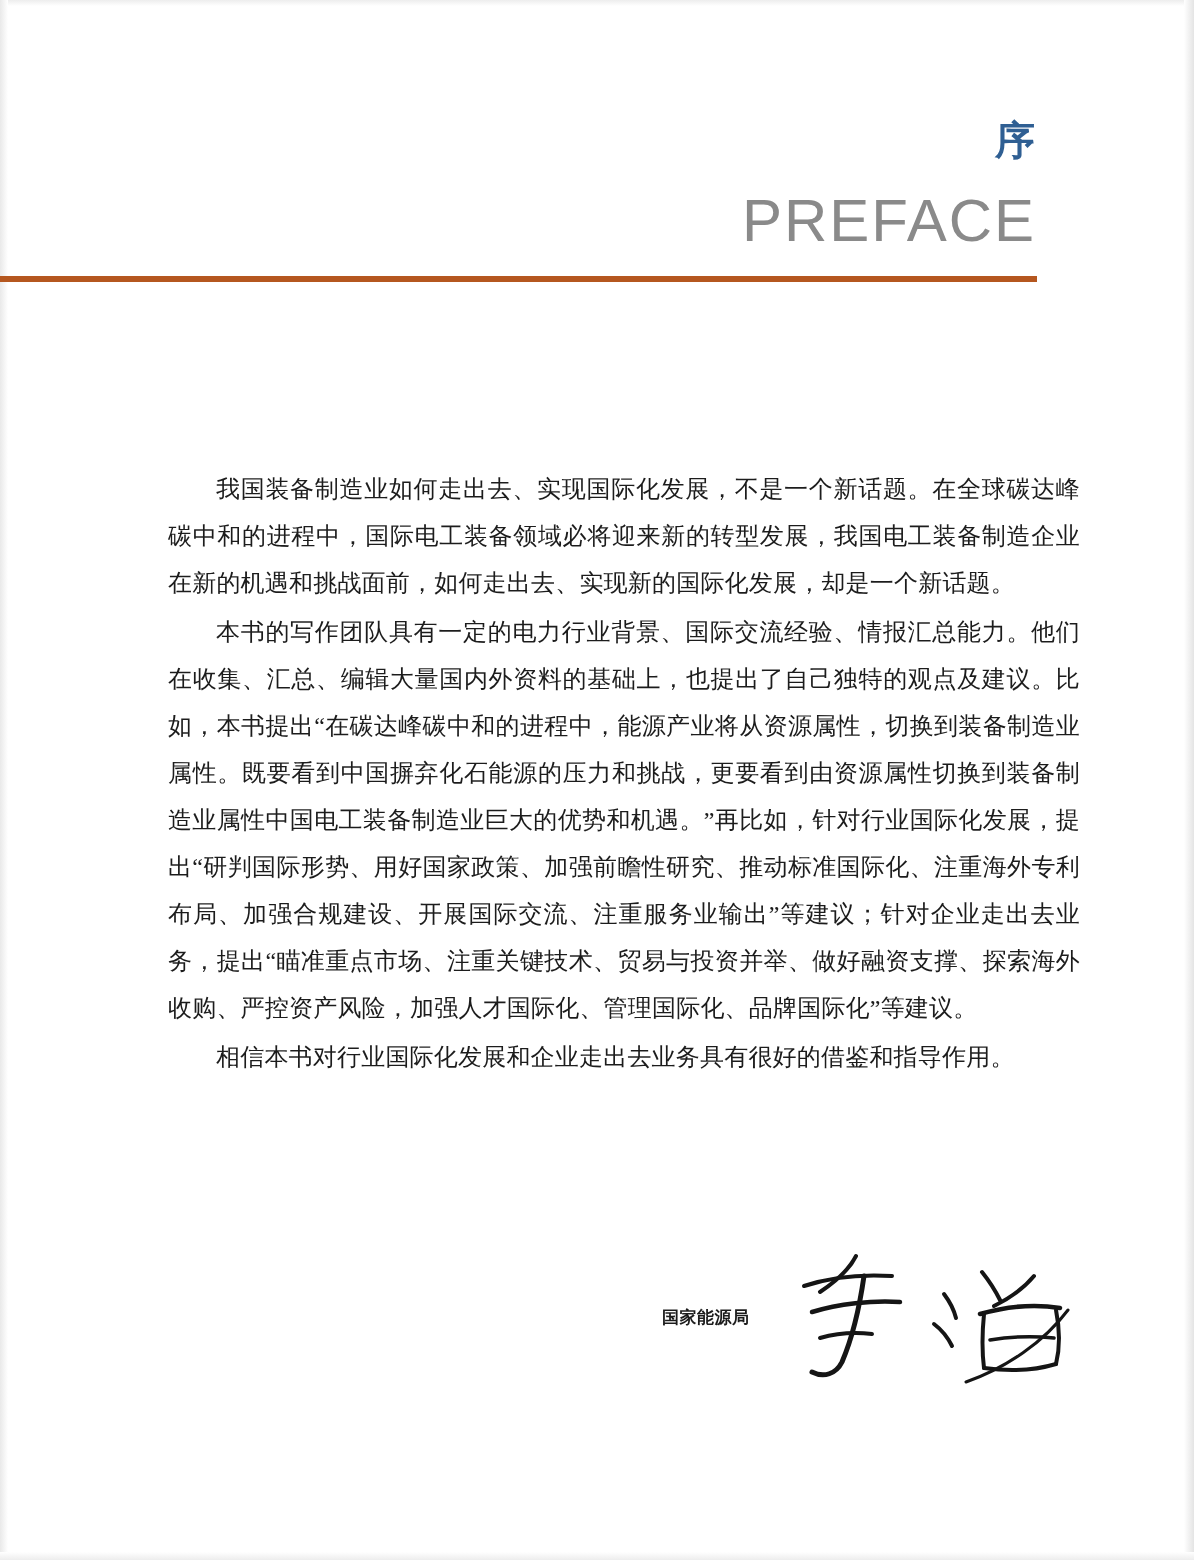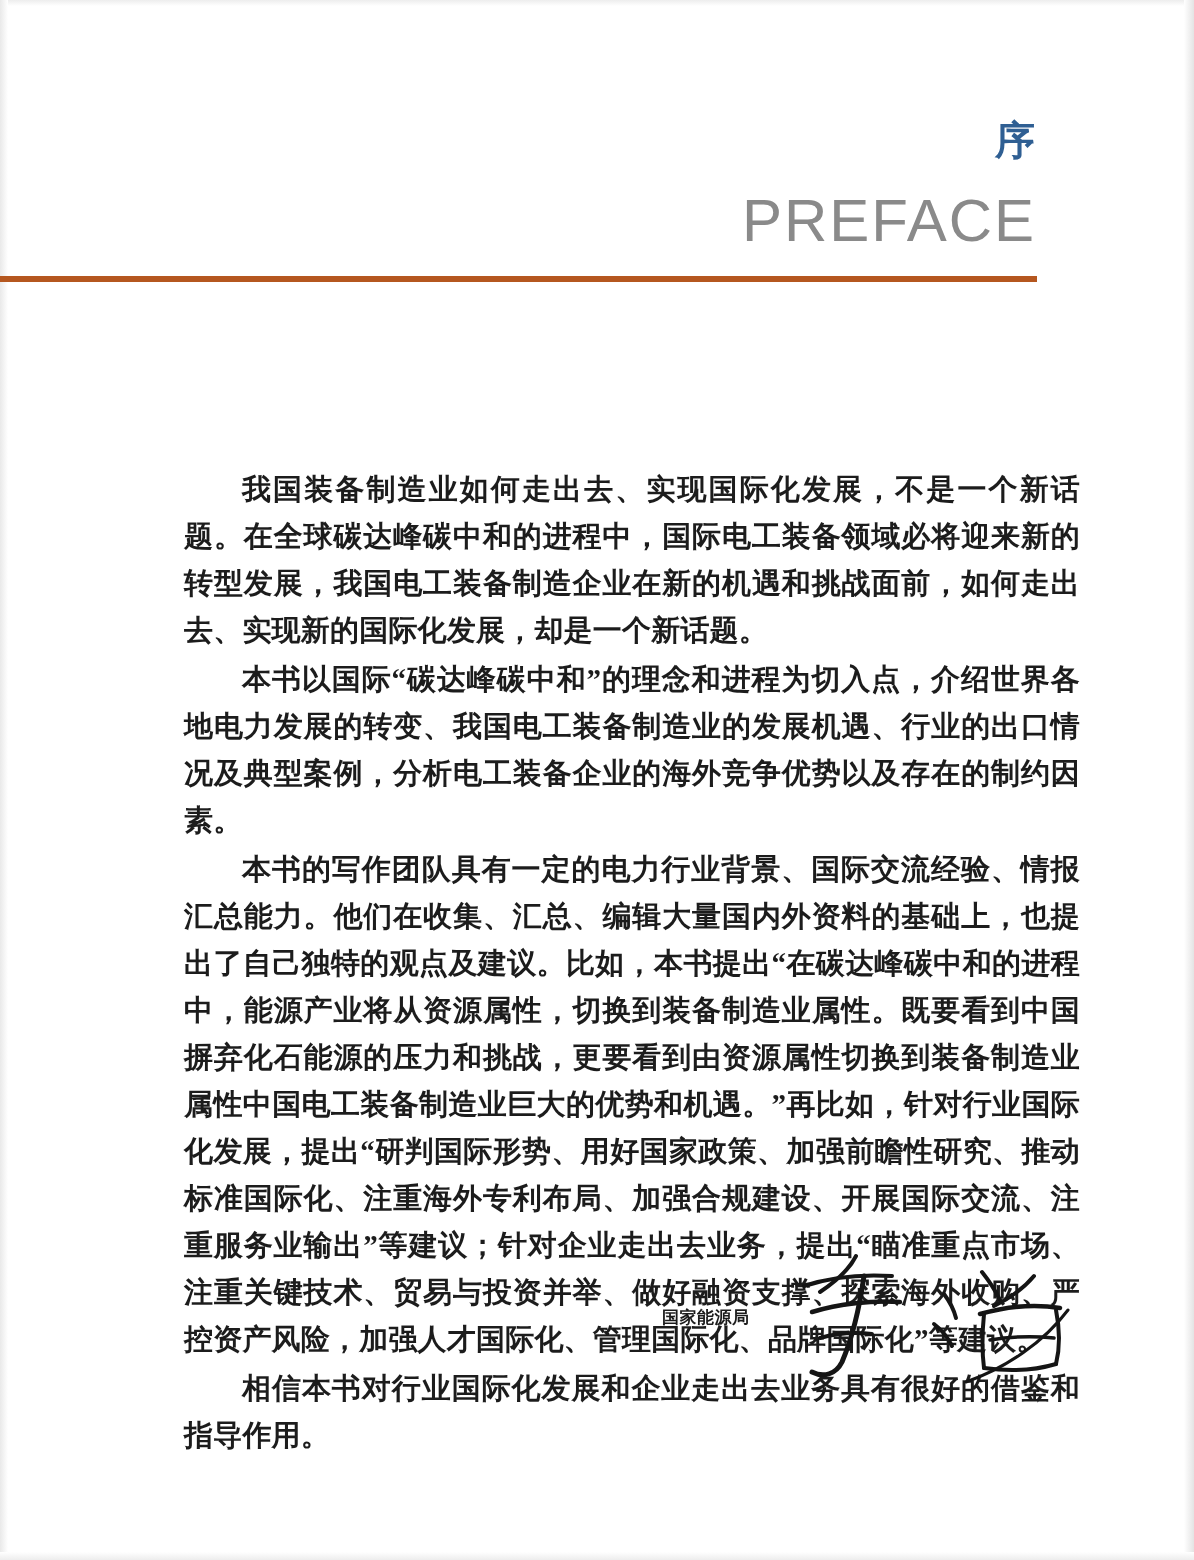--- a/index.html
+++ b/index.html
@@ -83,29 +83,28 @@
   }
 
   
   .content {
     position: absolute;
     left: 168px;
     top: 466px;
     width: 912px;
   }
   .para {
-    font-size: 29px;
+    font-size: 24px;
     line-height: 47px;
     color: #1c1c1c;
     text-align: justify;
     text-justify: inter-ideograph;
     text-indent: 2em;
-    margin: 0 0 2px 16px;
+    margin: 0 0 2px 0;
     letter-spacing: 0.2px;
-    font-weight: bold;
   }
 
   
   .sign-block {
     position: absolute;
     left: 168px;
     top: 1270px;
     width: 912px;
     height: 140px;
   }
@@ -138,21 +137,20 @@
   <div class="edge-bottom"></div>
 
   <div class="header">
     <div class="header-cn">序</div>
     <div class="header-en">PREFACE</div>
   </div>
   <div class="header-rule"></div>
 
   <div class="content">
     <p class="para">我国装备制造业如何走出去、实现国际化发展，不是一个新话题。在全球碳达峰碳中和的进程中，国际电工装备领域必将迎来新的转型发展，我国电工装备制造企业在新的机遇和挑战面前，如何走出去、实现新的国际化发展，却是一个新话题。</p>
-    <p class="para">本书以国际“碳达峰碳中和”的理念和进程为切入点，介绍世界各地电力发展的转变、我国电工装备制造业的发展机遇、行业的出口情况及典型案例，分析电工装备企业的海外竞争优势以及存在的制约因素。</p>
     <p class="para">本书的写作团队具有一定的电力行业背景、国际交流经验、情报汇总能力。他们在收集、汇总、编辑大量国内外资料的基础上，也提出了自己独特的观点及建议。比如，本书提出“在碳达峰碳中和的进程中，能源产业将从资源属性，切换到装备制造业属性。既要看到中国摒弃化石能源的压力和挑战，更要看到由资源属性切换到装备制造业属性中国电工装备制造业巨大的优势和机遇。”再比如，针对行业国际化发展，提出“研判国际形势、用好国家政策、加强前瞻性研究、推动标准国际化、注重海外专利布局、加强合规建设、开展国际交流、注重服务业输出”等建议；针对企业走出去业务，提出“瞄准重点市场、注重关键技术、贸易与投资并举、做好融资支撑、探索海外收购、严控资产风险，加强人才国际化、管理国际化、品牌国际化”等建议。</p>
     <p class="para">相信本书对行业国际化发展和企业走出去业务具有很好的借鉴和指导作用。</p>
   </div>
 
   <div class="sign-block">
     <div class="sign-org">国家能源局</div>
 
     <div class="sign-mark" title="李冶">
       <svg viewBox="0 0 320 150" width="320" height="150" aria-hidden="true">
         <g fill="none" stroke="#151515" stroke-linecap="round" stroke-linejoin="round">

